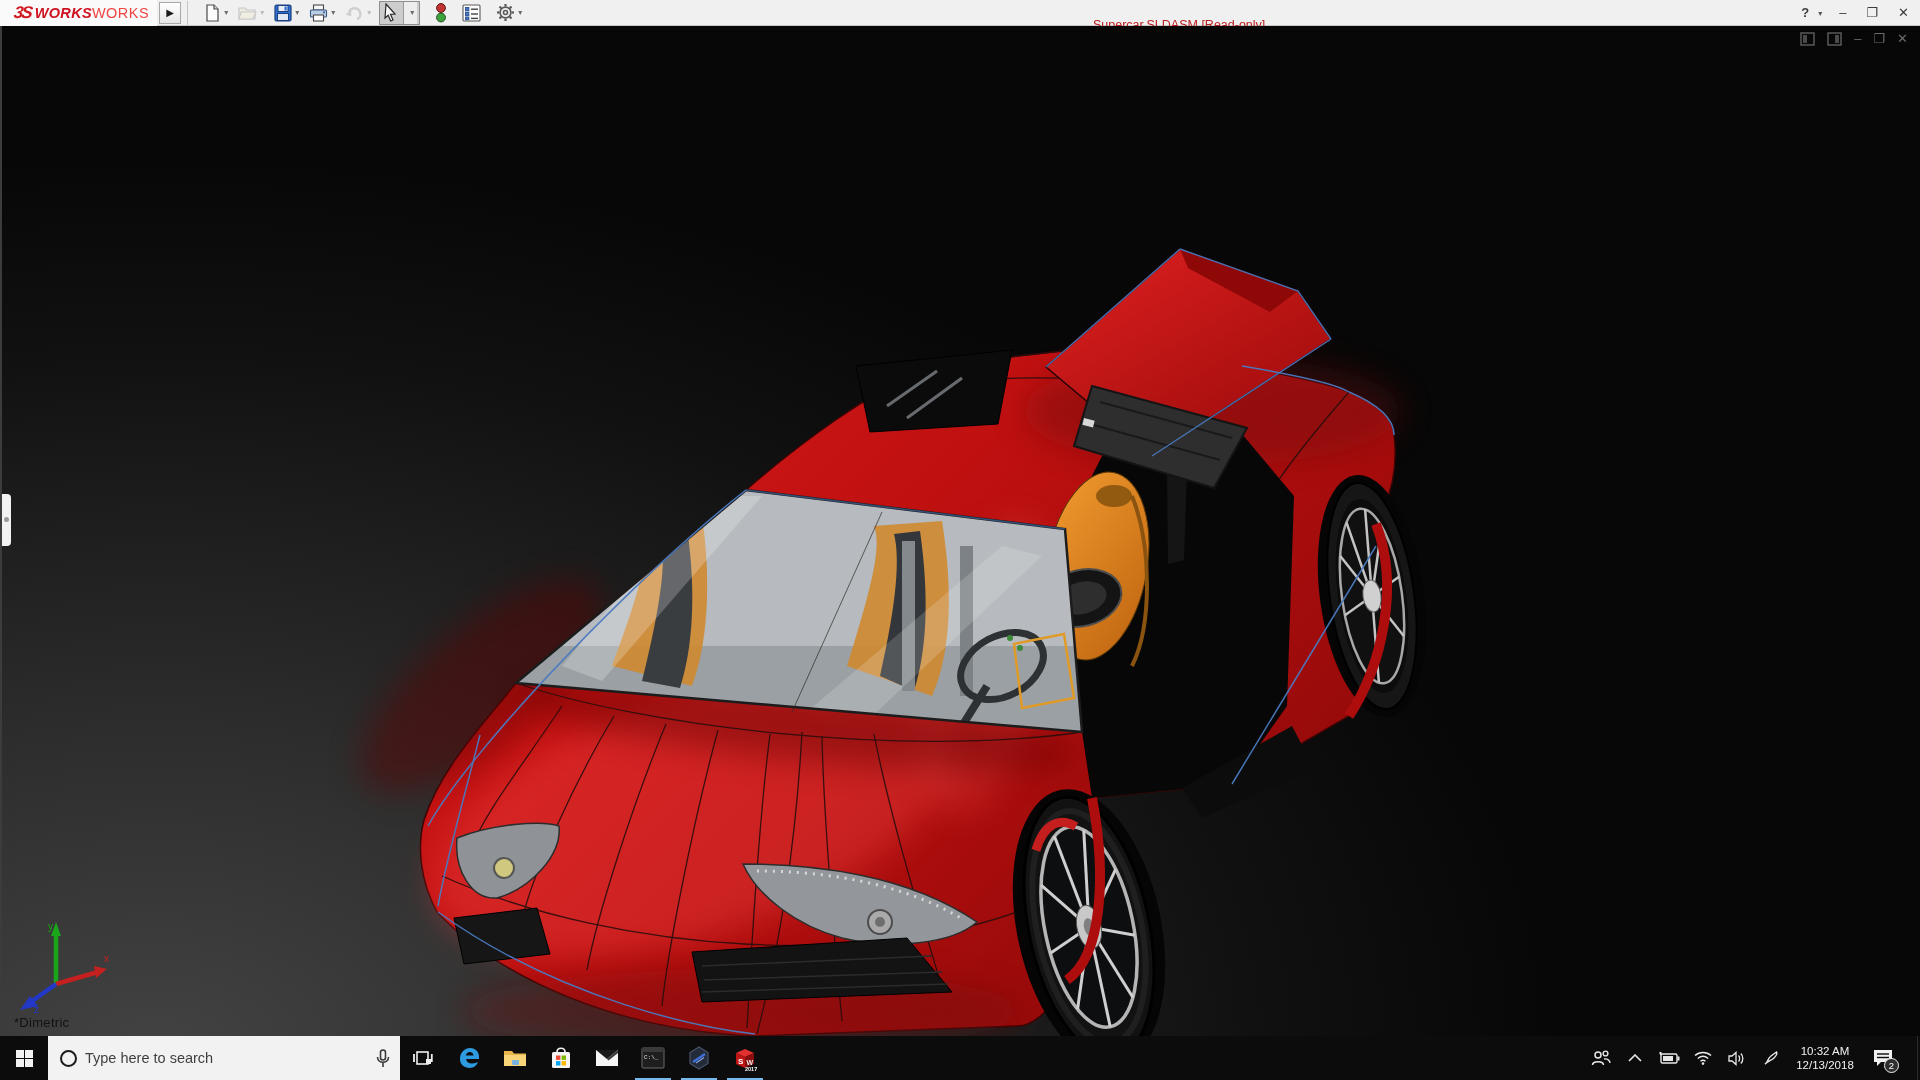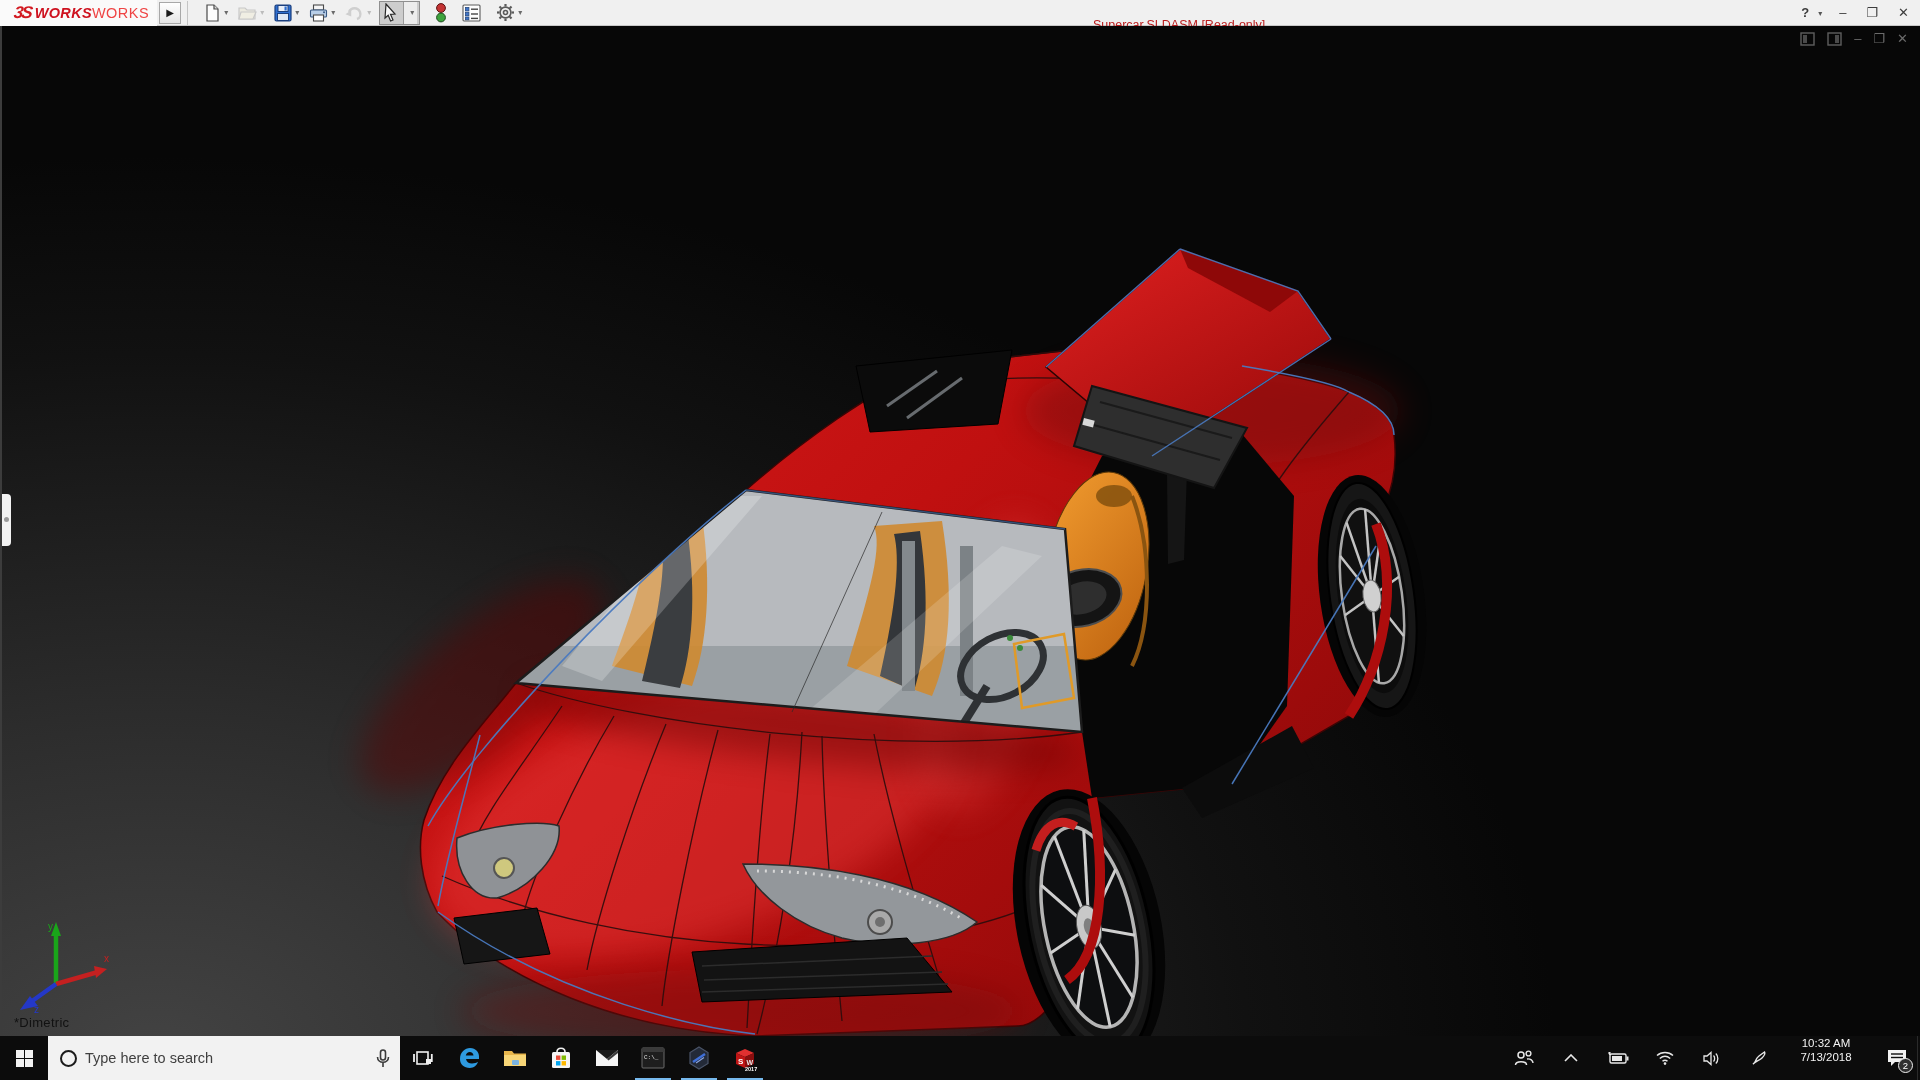--- a/index.html
+++ b/index.html
@@ -56,21 +56,21 @@
   
   .taskbar { position:absolute; left:0; top:1036px; width:1920px; height:44px;
     background:#0c0c0c; display:flex; align-items:stretch; }
   .tb-btn { width:48px; display:flex; align-items:center; justify-content:center; position:relative; }
   .tb-slot { width:46px; display:flex; align-items:center; justify-content:center; position:relative; }
   .tb-slot .underline { position:absolute; bottom:0; left:5px; right:5px; height:2.5px; background:#76b9ed; }
   .searchbox { width:352px; background:#f2f2f2; display:flex; align-items:center;
     padding:0 10px 0 12px; }
   .search-ring { width:17px; height:17px; border:2.5px solid #1b1b1b; border-radius:50%; }
   .search-text { flex:1; margin-left:8px; font-size:14.5px; color:#404040; }
-  .tray { position:absolute; right:0; top:0; height:44px; display:flex; gap:21px; padding-right:6px; }
+  .tray { position:absolute; right:0; top:0; height:44px; display:flex; align-items:center; gap:8px; padding-right:20px; }
   .tray-ic { width:26px; height:44px; display:flex; align-items:center; justify-content:center; }
   .clock { width:66px; text-align:center; color:#f2f2f2; font-size:11.5px; line-height:14px; }
   .action-center { position:relative; width:34px; height:44px; display:flex; align-items:center; justify-content:center; }
   .ac-badge { position:absolute; right:1px; bottom:7px; width:15px; height:15px; border-radius:50%;
     background:#2e2e2e; border:1.5px solid #f0f0f0; color:#fff; font-size:9.5px;
     display:flex; align-items:center; justify-content:center; }
   .show-desktop { position:absolute; right:0; top:0; width:3px; height:44px; border-left:1px solid #2a2a2a; }
 </style>
 </head>
 <body>
@@ -540,21 +540,21 @@
         <path d="M12.8,2.5 C15.5,5 15.5,10 12.8,12.5" fill="none" stroke="#e8e8e8" stroke-width="1.3"></path>
       </svg>
     </div>
     <div class="tray-ic">
       <svg width="16" height="16" viewBox="0 0 16 16">
         <path d="M2,14 C5,13 4,9 8,6 C10,4.5 12,3 13.5,2 C14.5,3.5 13,6 11,8 C8.5,10.5 5,11 2,14 Z" fill="none" stroke="#e8e8e8" stroke-width="1.4"></path>
       </svg>
     </div>
     <div class="clock">
       <div>10:32 AM</div>
-      <div>7/13/2018</div>
+      <div>12/13/2018</div>
     </div>
     <div class="action-center">
       <svg width="20" height="18" viewBox="0 0 20 18">
         <path d="M1,1 L19,1 L19,13 L8,13 L4,17 L4,13 L1,13 Z" fill="#f2f2f2"></path>
         <line x1="4" y1="5" x2="16" y2="5" stroke="#0c0c0c" stroke-width="1.4"></line>
         <line x1="4" y1="8.5" x2="16" y2="8.5" stroke="#0c0c0c" stroke-width="1.4"></line>
       </svg>
       <span class="ac-badge">2</span>
     </div>
   </div>

